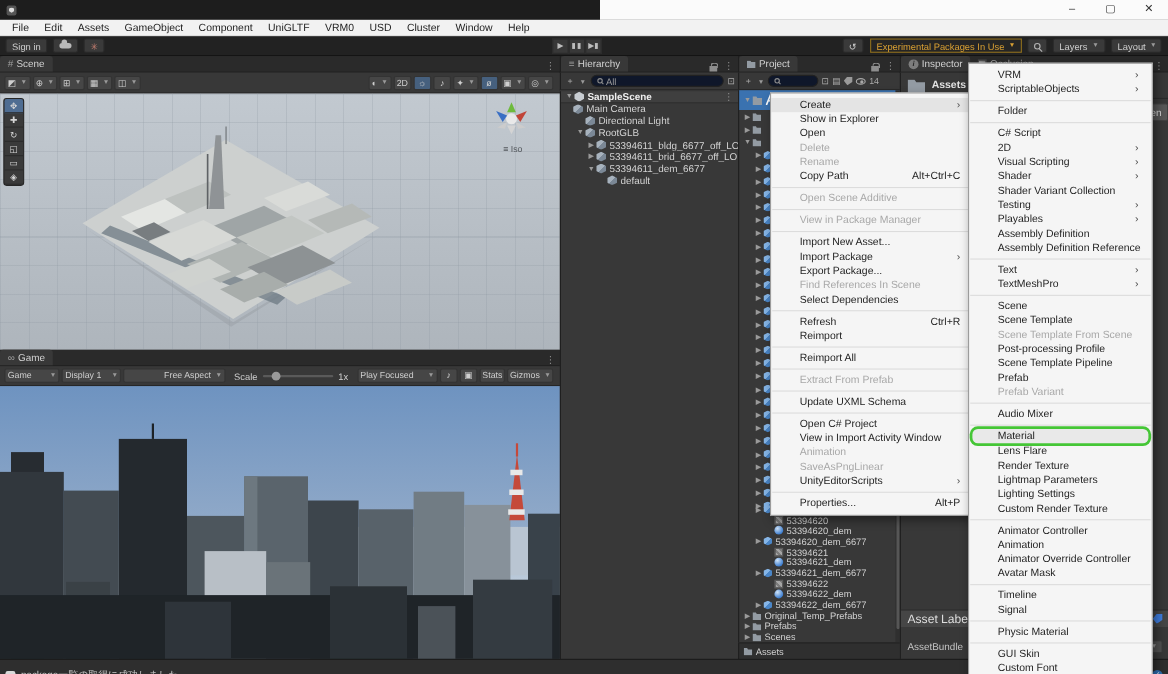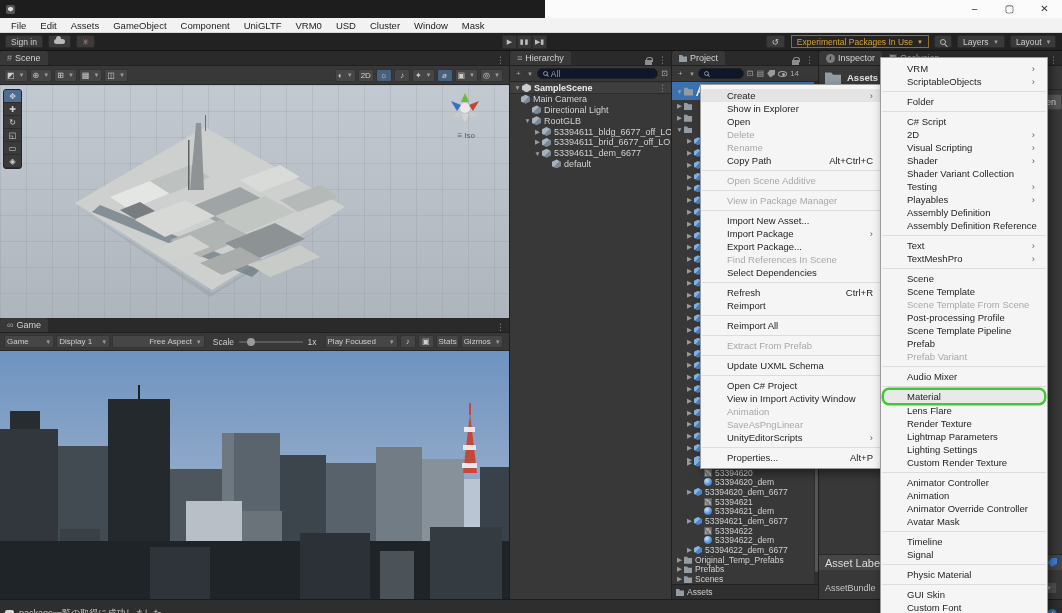--- a/index.html
+++ b/index.html
@@ -144,21 +144,21 @@
     <span class="mb-item">File</span>
     <span class="mb-item">Edit</span>
     <span class="mb-item">Assets</span>
     <span class="mb-item">GameObject</span>
     <span class="mb-item">Component</span>
     <span class="mb-item">UniGLTF</span>
     <span class="mb-item">VRM0</span>
     <span class="mb-item">USD</span>
     <span class="mb-item">Cluster</span>
     <span class="mb-item">Window</span>
-    <span class="mb-item">Mask</span>
+    <span class="mb-item">Help</span>
   </div>
 
 <div class="abs" id="toolbar">
   <span class="tbtn">Sign in</span>
   <span class="tbtn">
       <span class="ico-cloud"></span>
     </span>
   <span class="tbtn">
       <span style="color:#bf7b6e">✳</span>
     </span>

